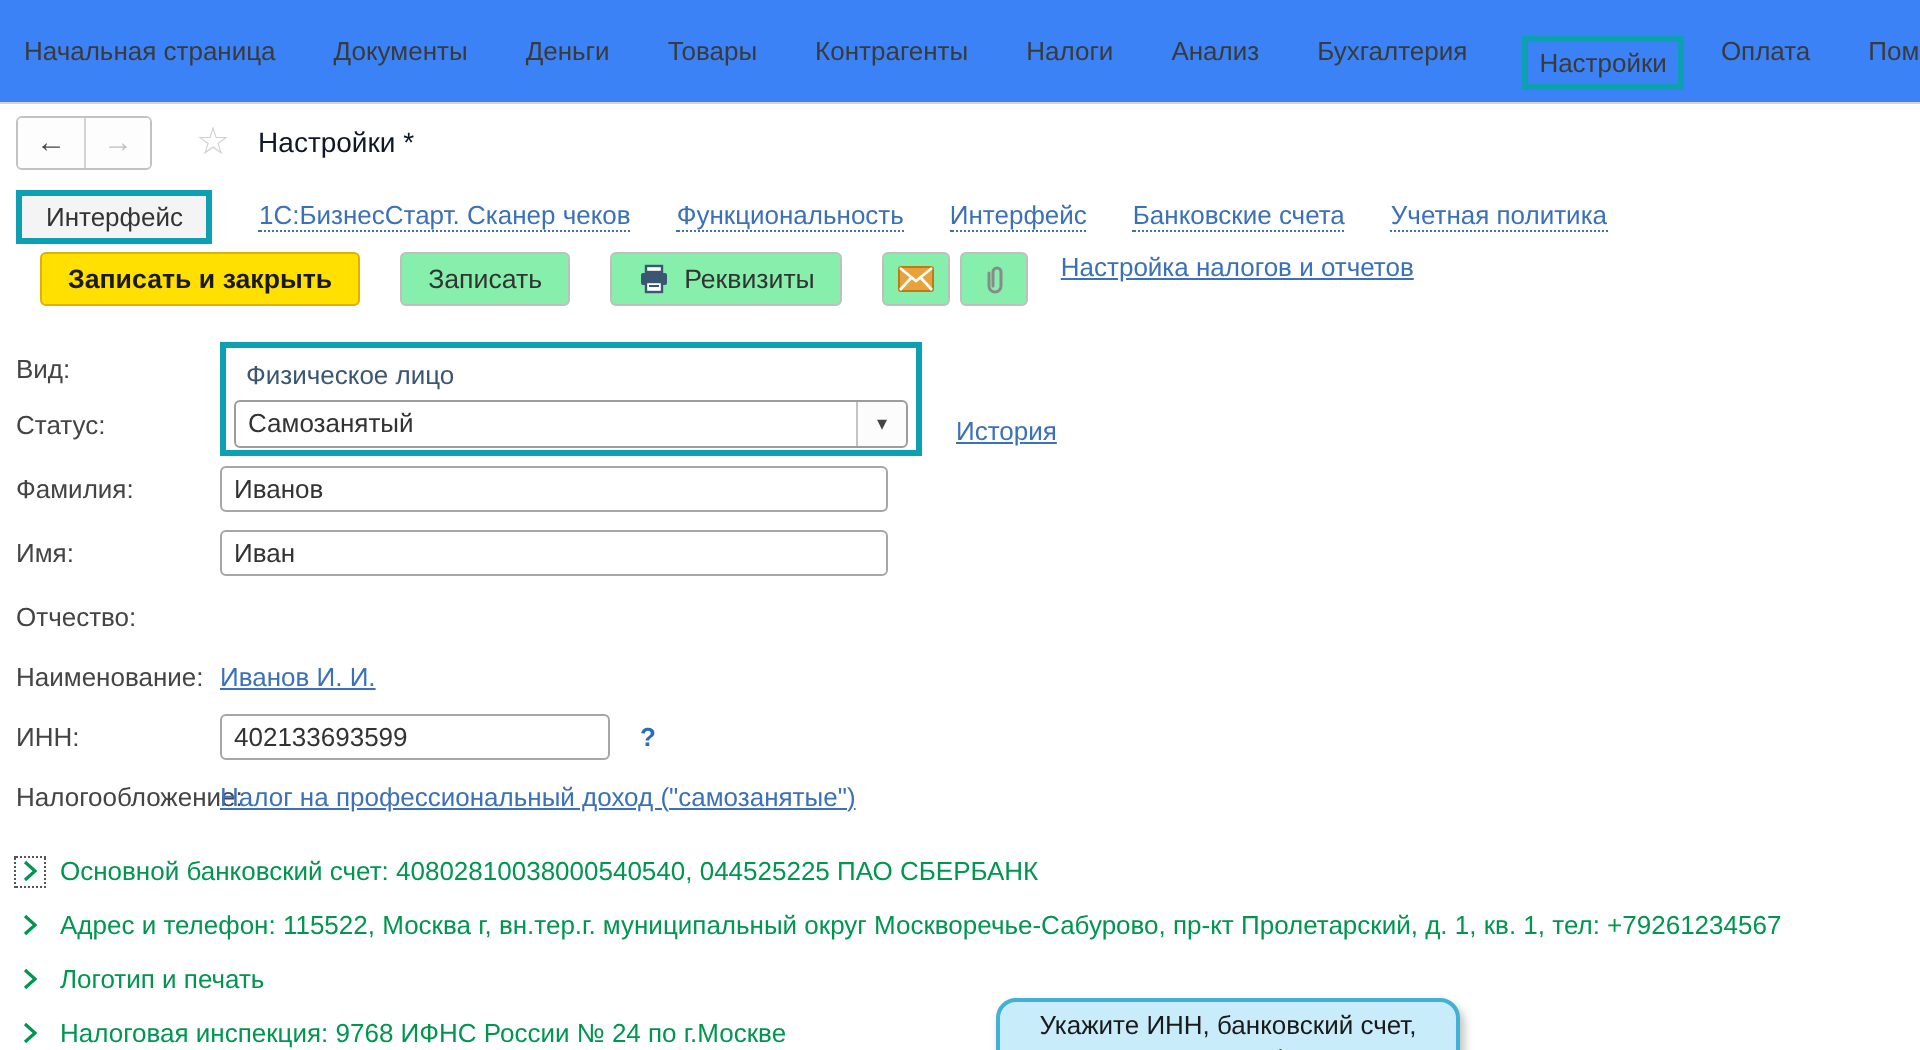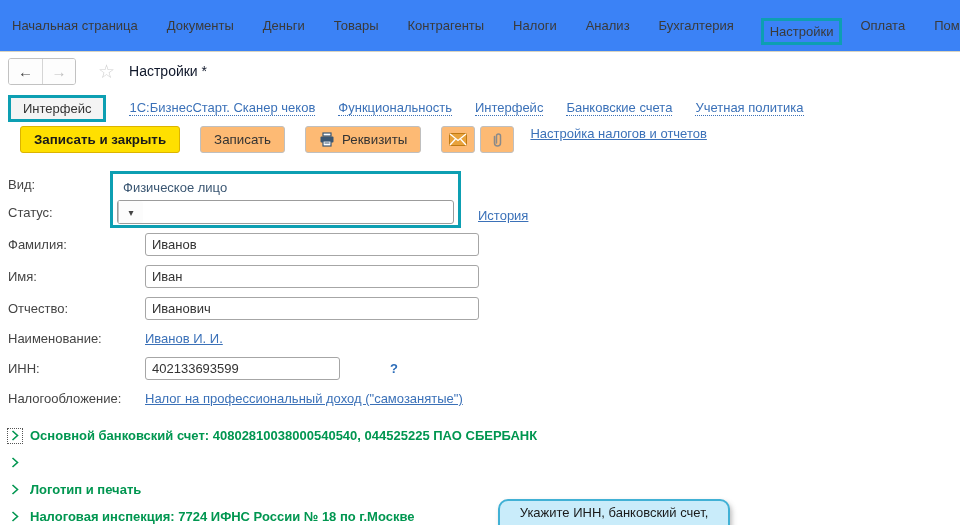--- a/index.html
+++ b/index.html
@@ -21,21 +21,21 @@
   .fav-star { margin-left:22px; font-size:19px; color:#cfcfcf; }
   .page-title { margin-left:14px; font-size:14px; color:#0f172a; }
 
   
   .tabsrow { height:36px; display:flex; align-items:center; padding-left:8px; }
   .tab-active { background:#f4f4f4; border:3px solid #0d9fb2; padding:3px 12px; color:#333; }
   .tab-link { color:#3b71b8; border-bottom:1px dotted #3b71b8; margin-left:23px; cursor:pointer; }
 
   
   .toolbar { height:40px; display:flex; align-items:flex-start; padding-left:20px; }
-  .btn { height:27px; display:inline-flex; align-items:center; background:#fdba74;
+  .btn { height:27px; display:inline-flex; align-items:center; background:#86efac;
     border:1px solid #bfbfbf; border-radius:3px; padding:0 13px; color:#333; cursor:pointer; }
   .btn-primary { background:#ffe000; border-color:#dcb400; font-weight:bold; color:#1a1a1a; }
   .btn + .btn { margin-left:14px; }
   .btn-icon { width:34px; padding:0; justify-content:center; }
   .btn svg { display:block; }
   .btn-req svg { margin-right:7px; }
   .tb-link { color:#3b71b8; text-decoration:underline; margin-left:16px; cursor:pointer; }
   .gap-lg { margin-left:20px !important; }
   .gap-sm { margin-left:5px !important; }
 
@@ -46,36 +46,36 @@
   .vs-labels .lbl { height:28px; line-height:28px; color:#444; }
   .teal-box { border:3px solid #0d9fb2; width:351px; padding:1px 4px; }
   .vid-value { height:25px; line-height:25px; padding-left:6px; color:#3a5672; }
   .combo { display:flex; height:24px; border:1px solid #9c9c9c; border-radius:3px; background:#fff; }
   .combo-text { flex:1; line-height:22px; padding-left:6px; color:#333; }
   .combo-btn { width:25px; border-left:1px solid #c4c4c4; display:flex; align-items:center;
     justify-content:center; font-size:10px; color:#444; background:#fcfcfc; border-radius:0 3px 3px 0; }
   .history-link { align-self:flex-end; margin:0 0 5px 17px; }
   a.link { color:#3b71b8; text-decoration:underline; cursor:pointer; }
 
-  .field-row { display:flex; align-items:center; height:32px;gap:35px; }
+  .field-row { display:flex; align-items:center; height:32px; }
   .field-row .lbl { width:102px; color:#444; }
   .tinput { height:23px; border:1px solid #a6a6a6; border-radius:3px; padding:0 6px;
     font-family:"Liberation Sans", sans-serif; font-size:13px; color:#333; width:334px; }
   .tinput.inn { width:195px; }
   .help-q { color:#2b6cb8; font-weight:bold; margin-left:15px; cursor:pointer; }
   .row-tight { height:28px; }
 
   
   .callout { position:absolute; left:498px; top:333px; width:232px; padding:3px 6px;
     background:#c9ecfa; border:2px solid #41b1d5; border-radius:10px; text-align:center;
     line-height:17px; color:#1a1a1a; box-shadow:2px 3px 5px rgba(110,110,110,.45); z-index:5; }
 
   
   .sections { padding:10px 0 0 8px; }
-  .sect-row { display:flex; align-items:center; height:27px; color:#009650; cursor:pointer;font-weight:bold; }
+  .sect-row { display:flex; align-items:center; height:27px; color:#009650; cursor:pointer; }
   .chev { width:14px; height:14px; display:flex; align-items:center; justify-content:center;
     margin-right:8px; }
   .chev.focused { outline:1px dotted #555; }
 </style>
 </head>
 <body>
 
 <div class="topbar">
   <span class="menu-item">Начальная страница</span>
   <span class="menu-item">Документы</span>
@@ -142,41 +142,41 @@
 <div class="form">
 
   <div class="vs-block">
     <div class="vs-labels">
       <span class="lbl">Вид:</span>
       <span class="lbl">Статус:</span>
     </div>
     <div class="teal-box">
       <div class="vid-value">Физическое лицо</div>
       <div class="combo">
+        <span class="combo-text">Самозанятый</span>
         <span class="combo-btn">
             <span>▾</span>
           </span>
       </div>
     </div>
     <a class="link history-link">История</a>
   </div>
 
   <div class="field-row">
     <span class="lbl">Фамилия:</span>
     <input class="tinput" value="Иванов" style="">
   </div>
 
   <div class="field-row">
     <span class="lbl">Имя:</span>
     <input class="tinput" value="Иван" style="">
   </div>
 
   <div class="field-row">
     <span class="lbl">Отчество:</span>
-    <input class="tinput" value="Иванович" style="">
   </div>
 
   <div class="field-row row-tight">
     <span class="lbl">Наименование:</span>
     <a class="link">Иванов И. И.</a>
   </div>
 
   <div class="field-row">
     <span class="lbl">ИНН:</span>
     <input class="tinput inn" value="402133693599" style="">
@@ -204,31 +204,32 @@
         </svg>
     </span>
     <span>Основной банковский счет: 40802810038000540540, 044525225 ПАО СБЕРБАНК</span>
   </div>
   <div class="sect-row">
     <span class="chev">
       <svg width="8" height="11" viewBox="0 0 8 11">
           <polyline points="1.5,1 6.5,5.5 1.5,10" fill="none" stroke="#009650" stroke-width="1.6"></polyline>
         </svg>
     </span>
+    <span>Адрес и телефон: 115522, Москва г, вн.тер.г. муниципальный округ Москворечье-Сабурово, пр-кт Пролетарский, д. 1, кв. 1, тел: +79261234567</span>
   </div>
   <div class="sect-row">
     <span class="chev">
       <svg width="8" height="11" viewBox="0 0 8 11">
           <polyline points="1.5,1 6.5,5.5 1.5,10" fill="none" stroke="#009650" stroke-width="1.6"></polyline>
         </svg>
     </span>
     <span>Логотип и печать</span>
   </div>
   <div class="sect-row">
     <span class="chev">
       <svg width="8" height="11" viewBox="0 0 8 11">
           <polyline points="1.5,1 6.5,5.5 1.5,10" fill="none" stroke="#009650" stroke-width="1.6"></polyline>
         </svg>
     </span>
-    <span>Налоговая инспекция: 7724 ИФНС России № 18 по г.Москве</span>
+    <span>Налоговая инспекция: 9768 ИФНС России № 24 по г.Москве</span>
   </div>
 
 </div>
 
 </body></html>

